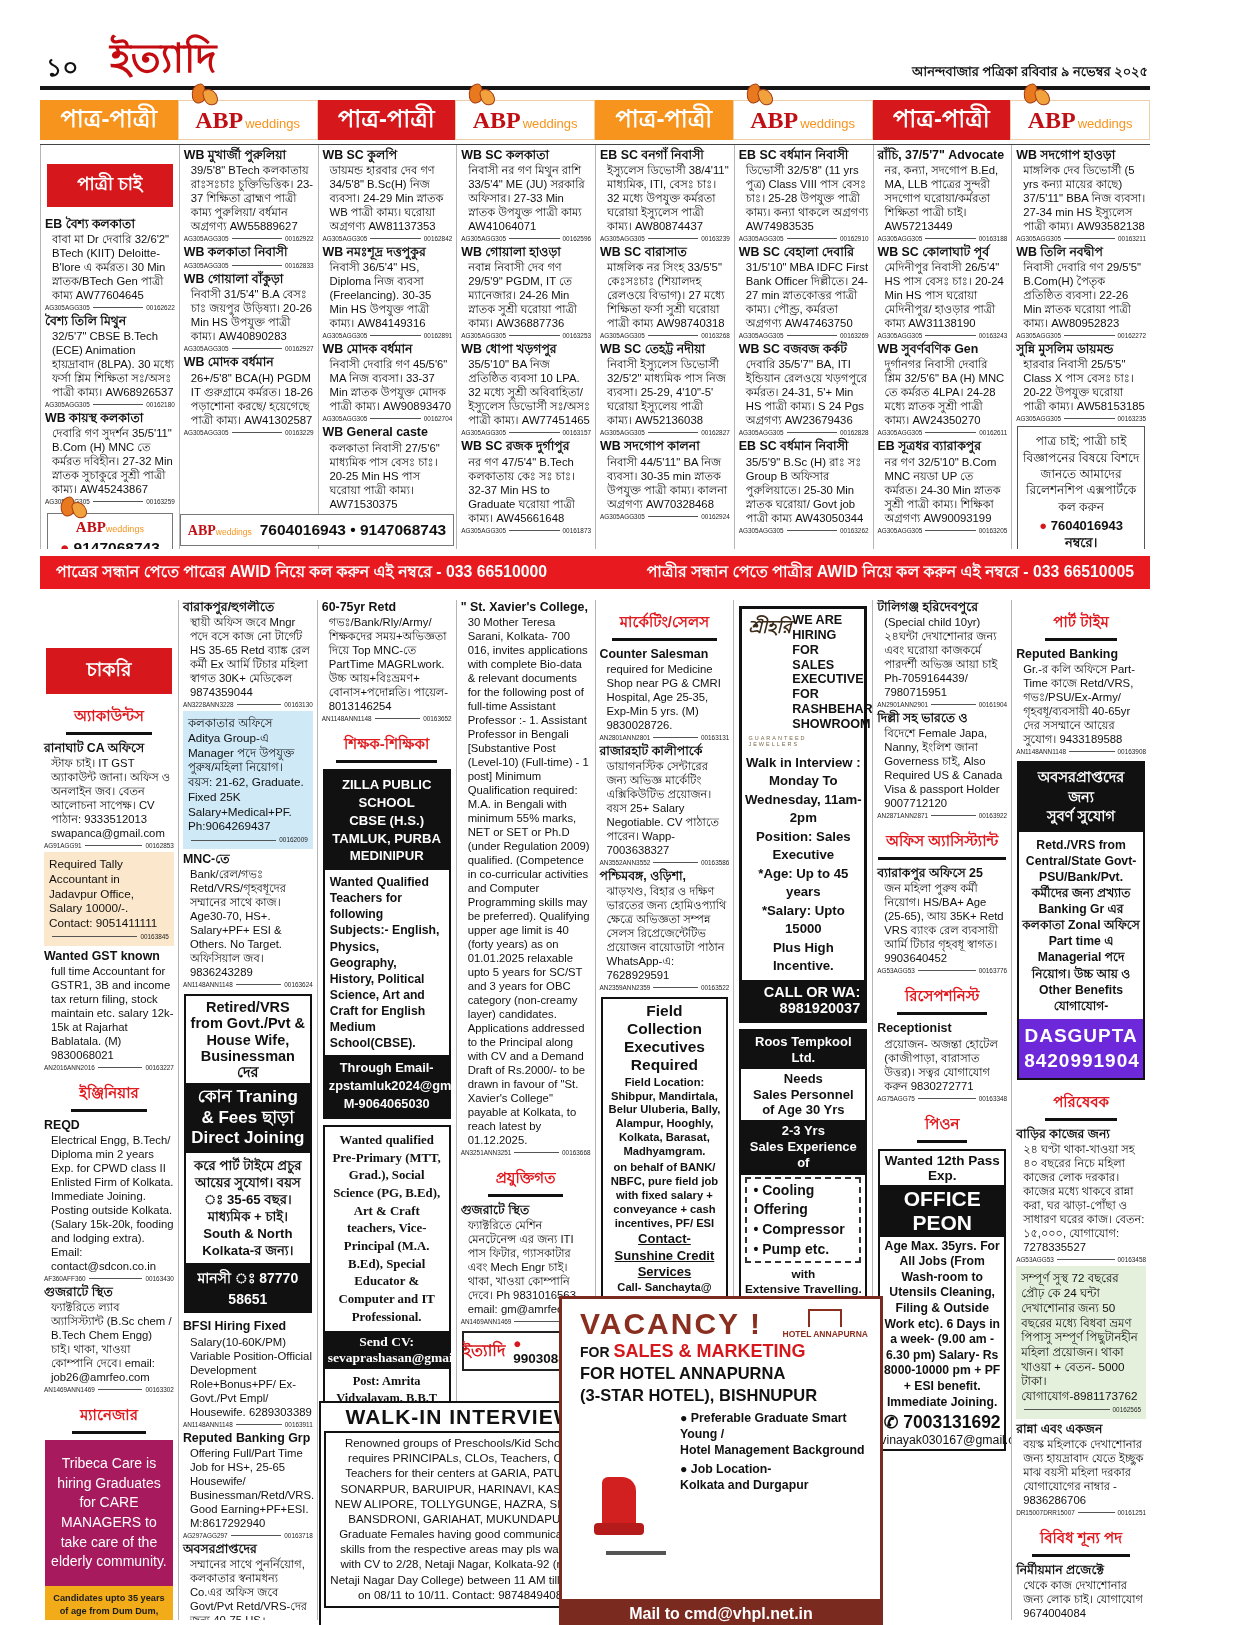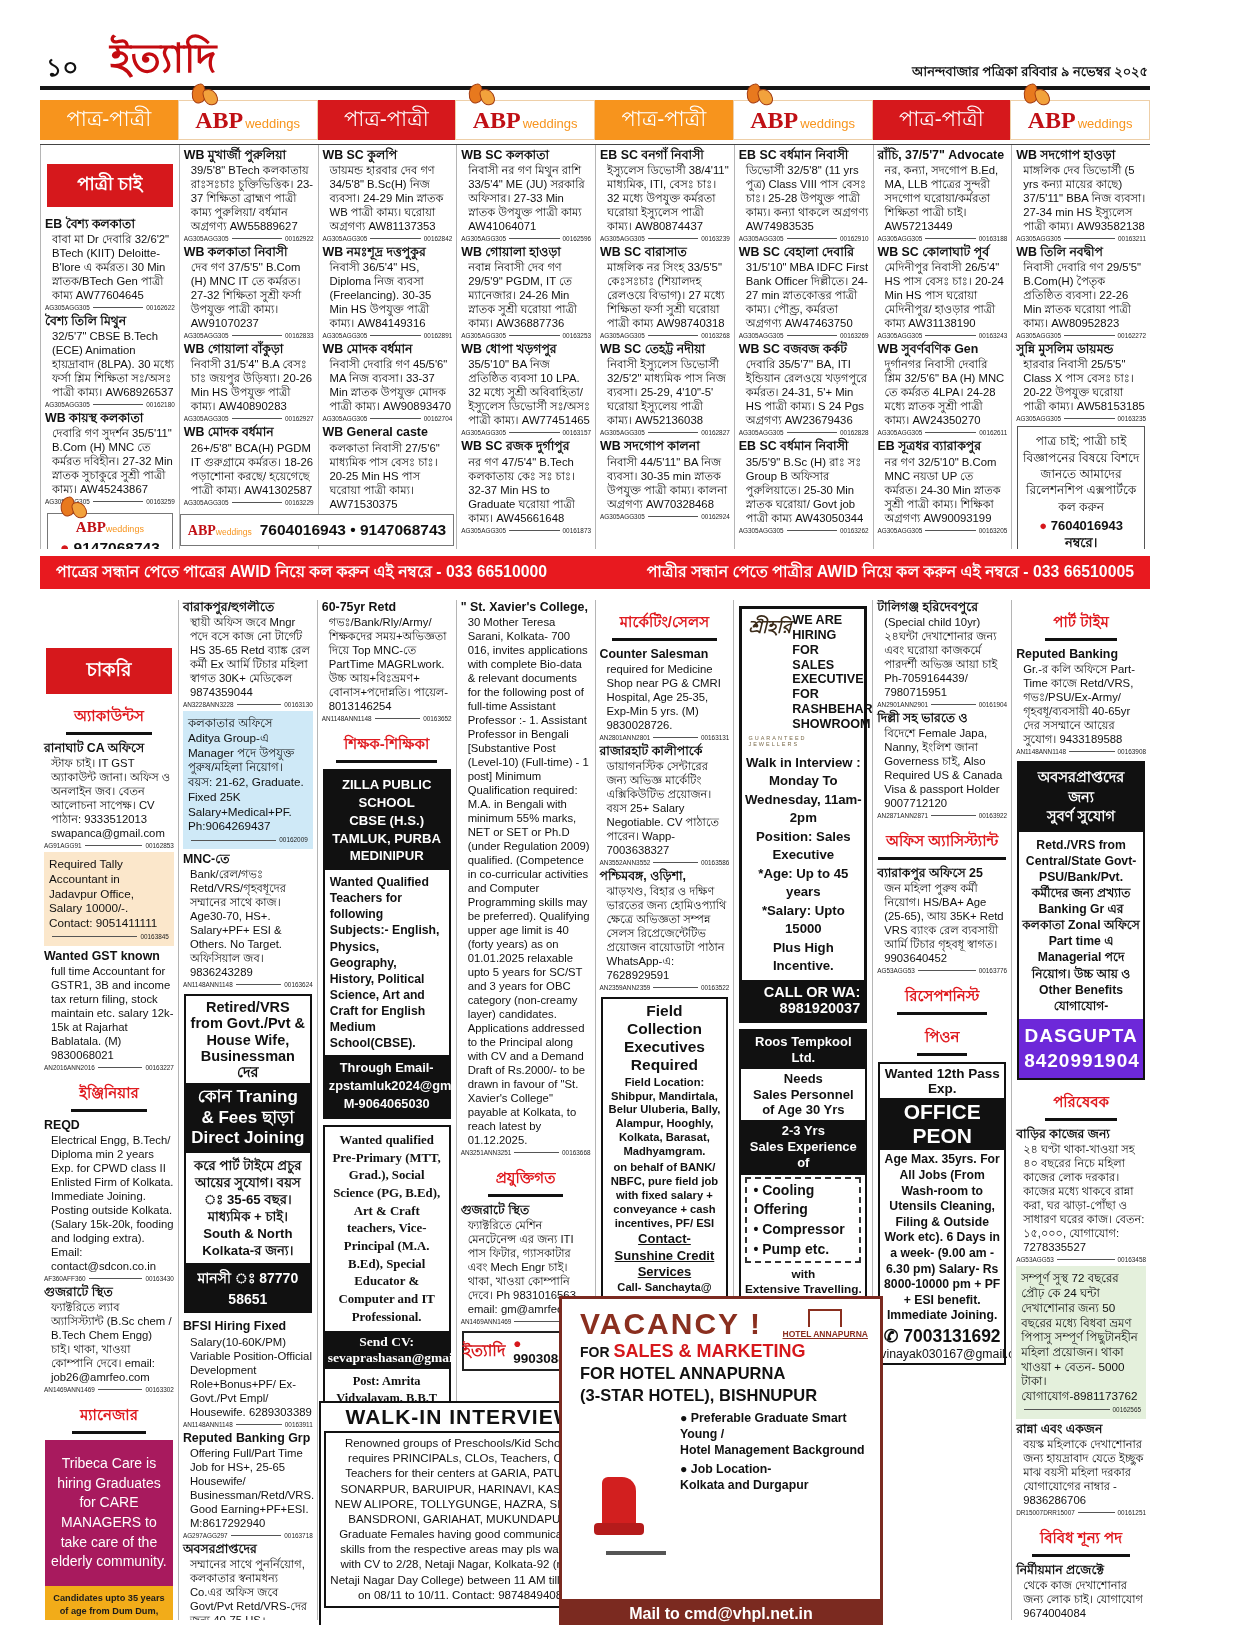--- a/index.html
+++ b/index.html
@@ -11,21 +11,21 @@
   .hdr-rule{position:absolute;left:0;right:0;top:58px;border-top:4px solid #161616;}
   .pgnum{position:absolute;left:6px;top:20px;font-size:25px;font-weight:bold;
          font-family:"Liberation Serif",serif;}
   .etitle{position:absolute;left:58px;top:8px;color:#c40b10;font-size:40px;font-weight:bold;
           background:#fff;padding:0 12px;z-index:2;line-height:1.1;}
   .hdate{position:absolute;right:2px;top:34px;font-size:13px;font-weight:bold;}
 
   
   .mast{position:absolute;top:100px;left:40px;width:1110px;height:40px;display:flex;}
   .cell{flex:1 1 0;display:flex;align-items:center;justify-content:center;position:relative;}
-  .tile{color:#fff;font-weight:normal;font-size:21px;}
+  .tile{color:#fff;font-weight:bold;font-size:24px;}
   .tile.orange{background:#f7941d;}
   .tile.red{background:#d6181c;}
   .abp{background:#fff;border:1px solid #eecfa8;}
   .abp-a{font-family:"Liberation Serif",serif;font-weight:bold;color:#c01015;font-size:24px;}
   .abp-w{color:#f7941d;font-size:13px;margin-left:2px;}
   .bfly{position:absolute;top:-18px;left:12px;width:26px;height:26px;transform:rotate(-14deg);z-index:3;}
   .bfly::before,.bfly::after{content:"";position:absolute;background:#e8791e;border:1px solid #a33c12;}
   .bfly::before{width:13px;height:17px;left:1px;top:0;border-radius:70% 30% 60% 40%;}
   .bfly::after{width:12px;height:15px;left:12px;top:7px;border-radius:30% 70% 40% 60%;background:#f2a23c;}
 
@@ -106,21 +106,21 @@
   .wi-title{font-weight:bold;font-size:21px;text-align:center;letter-spacing:1px;padding:2px 0;}
   .wi-body{border:2px solid #111;margin:0 3px 3px;font-size:11.5px;line-height:1.32;text-align:center;padding:3px;}
 
   .fieldcol{border:2px solid #111;text-align:center;}
   .fc-title{font-weight:bold;font-size:15.5px;line-height:1.15;padding:3px 13px 1px;}
   .fc-body{font-size:11.2px;font-weight:bold;line-height:1.24;padding:1px 2px;}
   .fc-contact{font-size:13px;font-weight:bold;text-decoration:underline;line-height:1.25;}
 
   .vacancy{border:3px solid #7b2a20;position:relative;}
   .vc-title{display:inline-block;color:#8a2f1f;font-weight:bold;font-size:30px;letter-spacing:2px;padding:8px 0 0 18px;}
-  .vc-logo{float:right;margin:10px 12px 0 0;color:#8a2f1f;font-size:8.5px;font-weight:bold;text-align:center;text-decoration:underline;}
+  .vc-logo{float:right;margin:10px 12px 0 0;color:#8a2f1f;font-size:8.5px;font-weight:bold;text-align:center;}
   .vc-logo::before{content:"";display:block;width:30px;height:16px;border:2px solid #8a2f1f;border-bottom:none;margin:0 auto 2px;}
   .vc-l1a{display:inline;font-size:14px;font-weight:bold;padding-left:18px;}
   .vc-l1b{display:inline;font-size:18px;font-weight:bold;color:#d6181c;}
   .vc-l2,.vc-l3{font-size:16.5px;font-weight:bold;padding-left:18px;line-height:1.35;}
   .vc-b{font-size:12.3px;font-weight:bold;margin:4px 4px 4px 118px;line-height:1.3;}
   .vc-foot{background:#7b2a20;color:#fff;font-weight:bold;font-size:16px;text-align:center;
            padding:6px;position:absolute;left:0;right:0;bottom:0;}
   .chair{position:absolute;left:30px;top:178px;width:60px;height:80px;}
   .chair::before{content:"";position:absolute;left:10px;top:0;width:34px;height:48px;background:#d21f1f;border-radius:6px 14px 2px 2px;}
   .chair::after{content:"";position:absolute;left:2px;top:46px;width:50px;height:12px;background:#b51b1b;border-radius:4px;box-shadow:8px 24px 0 -4px #555,26px 24px 0 -4px #555;}
@@ -230,21 +230,20 @@
         <div class="t">WB মুখার্জী পুরুলিয়া</div>
         <div class="b">39/5'8" BTech কলকাতায় রাঃসঃচাঃ চুক্তিভিত্তিক। 23-37 শিক্ষিতা ব্রাহ্মণ পাত্রী কাম্য পুরুলিয়া/ বর্ধমান অগ্রগণ্য AW55889627</div>
         <div class="idl">
           <span>AG305AGG305</span>
           <span class="ln"></span>
           <span>00162922</span>
         </div>
       </div>
       <div class="mad">
         <div class="t">WB কলকাতা নিবাসী</div>
-        <div class="b">দেব গণ 37/5'5'' B.Com (H) MNC IT তে কর্মরত। 27-32 শিক্ষিতা সুশ্রী ফর্সা উপযুক্ত পাত্রী কাম্য। AW91070237</div>
         <div class="idl">
           <span>AG305AGG305</span>
           <span class="ln"></span>
           <span>00162833</span>
         </div>
       </div>
       <div class="mad">
         <div class="t">WB গোয়ালা বাঁকুড়া</div>
         <div class="b">নিবাসী 31/5'4" B.A বেসঃ চাঃ জয়পুর উড়িষ্যা। 20-26 Min HS উপযুক্ত পাত্রী কাম্য। AW40890283</div>
         <div class="idl">
@@ -751,20 +750,29 @@
       <div class="jad">
         <div class="t">ব্যারাকপুর অফিসে 25</div>
         <div class="b">জন মহিলা পুরুষ কর্মী নিয়োগ। HS/BA+ Age (25-65), আয় 35K+ Retd VRS ব্যাংক রেল ব্যবসায়ী আর্মি টিচার গৃহবধূ স্বাগত। 9903640452</div>
         <div class="idl">
           <span>AG53AGG53</span>
           <span class="ln"></span>
           <span>00163776</span>
         </div>
       </div>
       <div class="jsubw"><div class="jsub">রিসেপশনিস্ট</div></div>
+      <div class="jad">
+        <div class="t">Receptionist</div>
+        <div class="b">প্রয়োজন- অজন্তা হোটেল (কাজীপাড়া, বারাসাত উত্তর)। সত্বর যোগাযোগ করুন 9830272771</div>
+        <div class="idl">
+          <span>AG75AGG75</span>
+          <span class="ln"></span>
+          <span>00163348</span>
+        </div>
+      </div>
       <div class="jsubw"><div class="jsub">পিওন</div></div>
       <div class="disp peon">
         <div class="pe-a">Wanted 12th Pass Exp.</div>
         <div class="pe-hdr">OFFICE PEON</div>
         <div class="pe-body">Age Max. 35yrs. For All Jobs (From Wash-room to Utensils Cleaning, Filing &amp; Outside Work etc). 6 Days in a week- (9.00 am - 6.30 pm) Salary- Rs 8000-10000 pm + PF + ESI benefit. Immediate Joining.</div>
         <div class="pe-ph">✆ 7003131692</div>
         <div class="pe-mail">vinayak030167@gmail.com</div>
       </div>
     </div>
     <div class="jcol">

